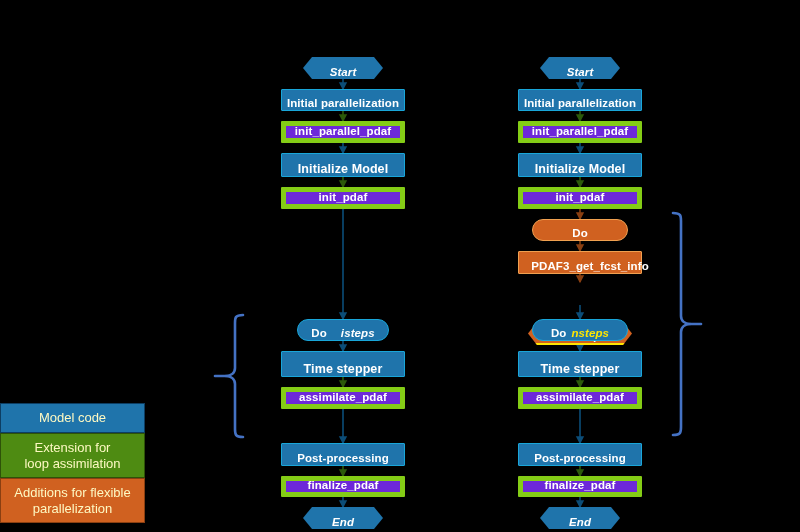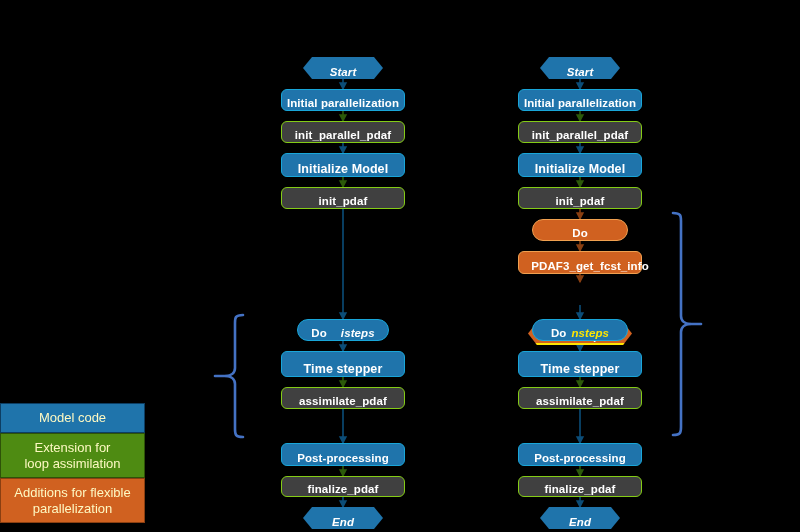--- a/index.html
+++ b/index.html
@@ -29,29 +29,29 @@
     color: #ffffff;
     font-weight: bold;
     font-size: 11.5px;
     letter-spacing: 0.1px;
     text-align: center;
     line-height: 1.15;
     white-space: nowrap;
   }
   
   .rect {
-    border-radius: 6px;
+    border-radius: 1px;
   }
   .blue {
     background: #1f74ab;
     border: 1px solid #19a6d9;
   }
   .green {
-    background: #404040;
-    border: 1px solid #84cc16;
+    background: #6d28d9;
+    border: 5px solid #84cc16;
   }
   .orange {
     background: #d06120;
     border: 1px solid #f0a050;
   }
   .stadium {
     border-radius: 999px;
   }
   .hex {
     clip-path: polygon(9px 0, calc(100% - 9px) 0, 100% 50%, calc(100% - 9px) 100%, 9px 100%, 0 50%);

